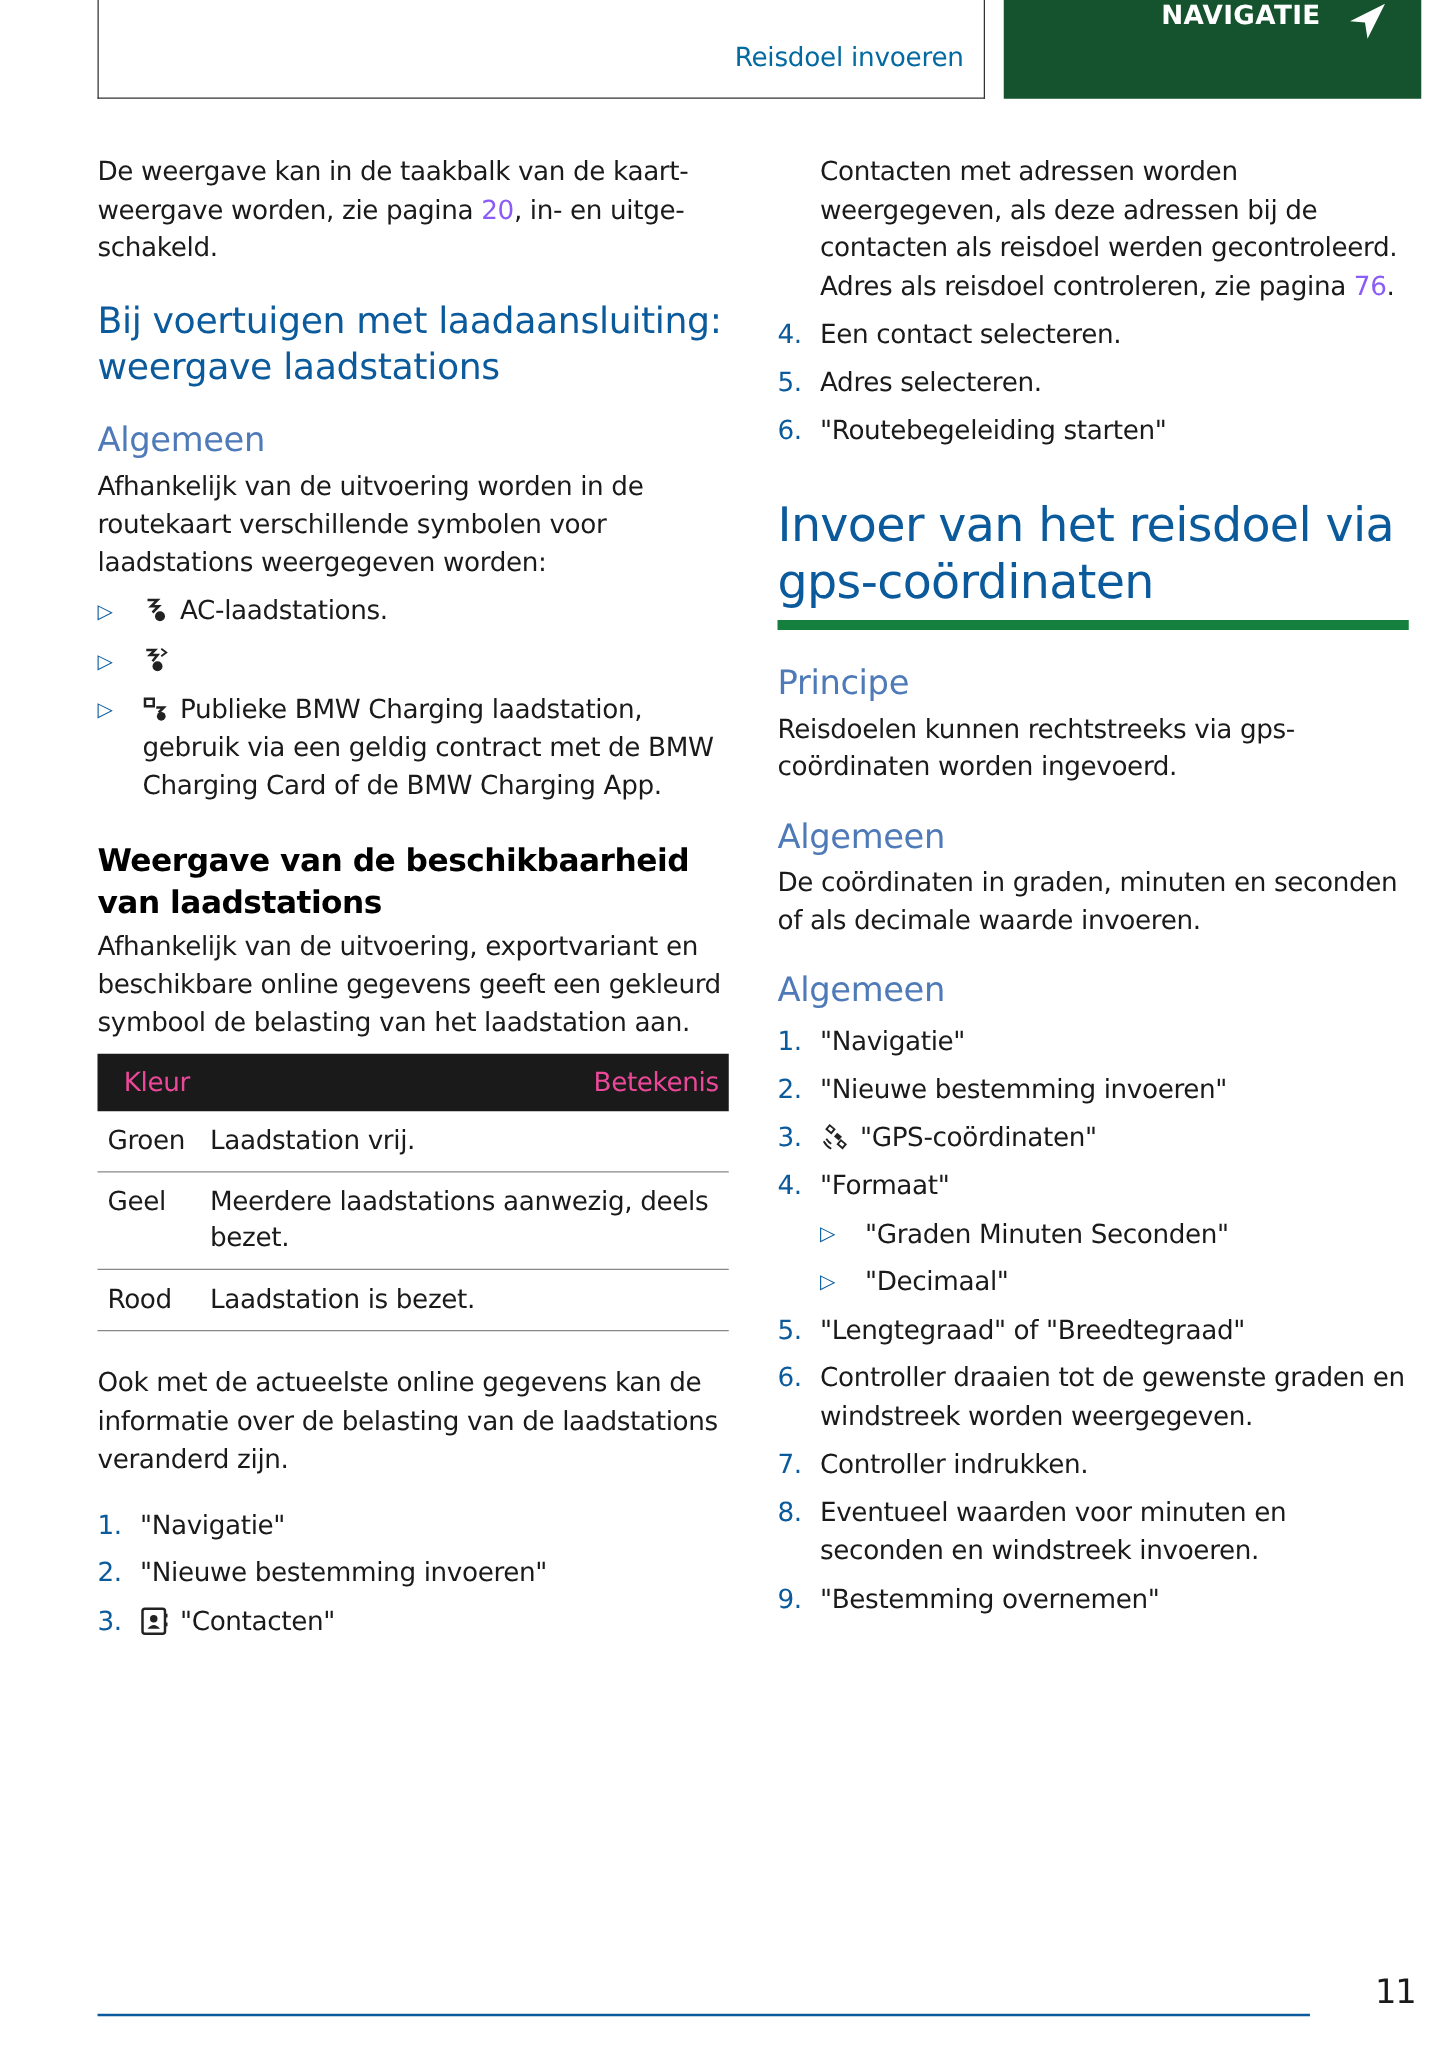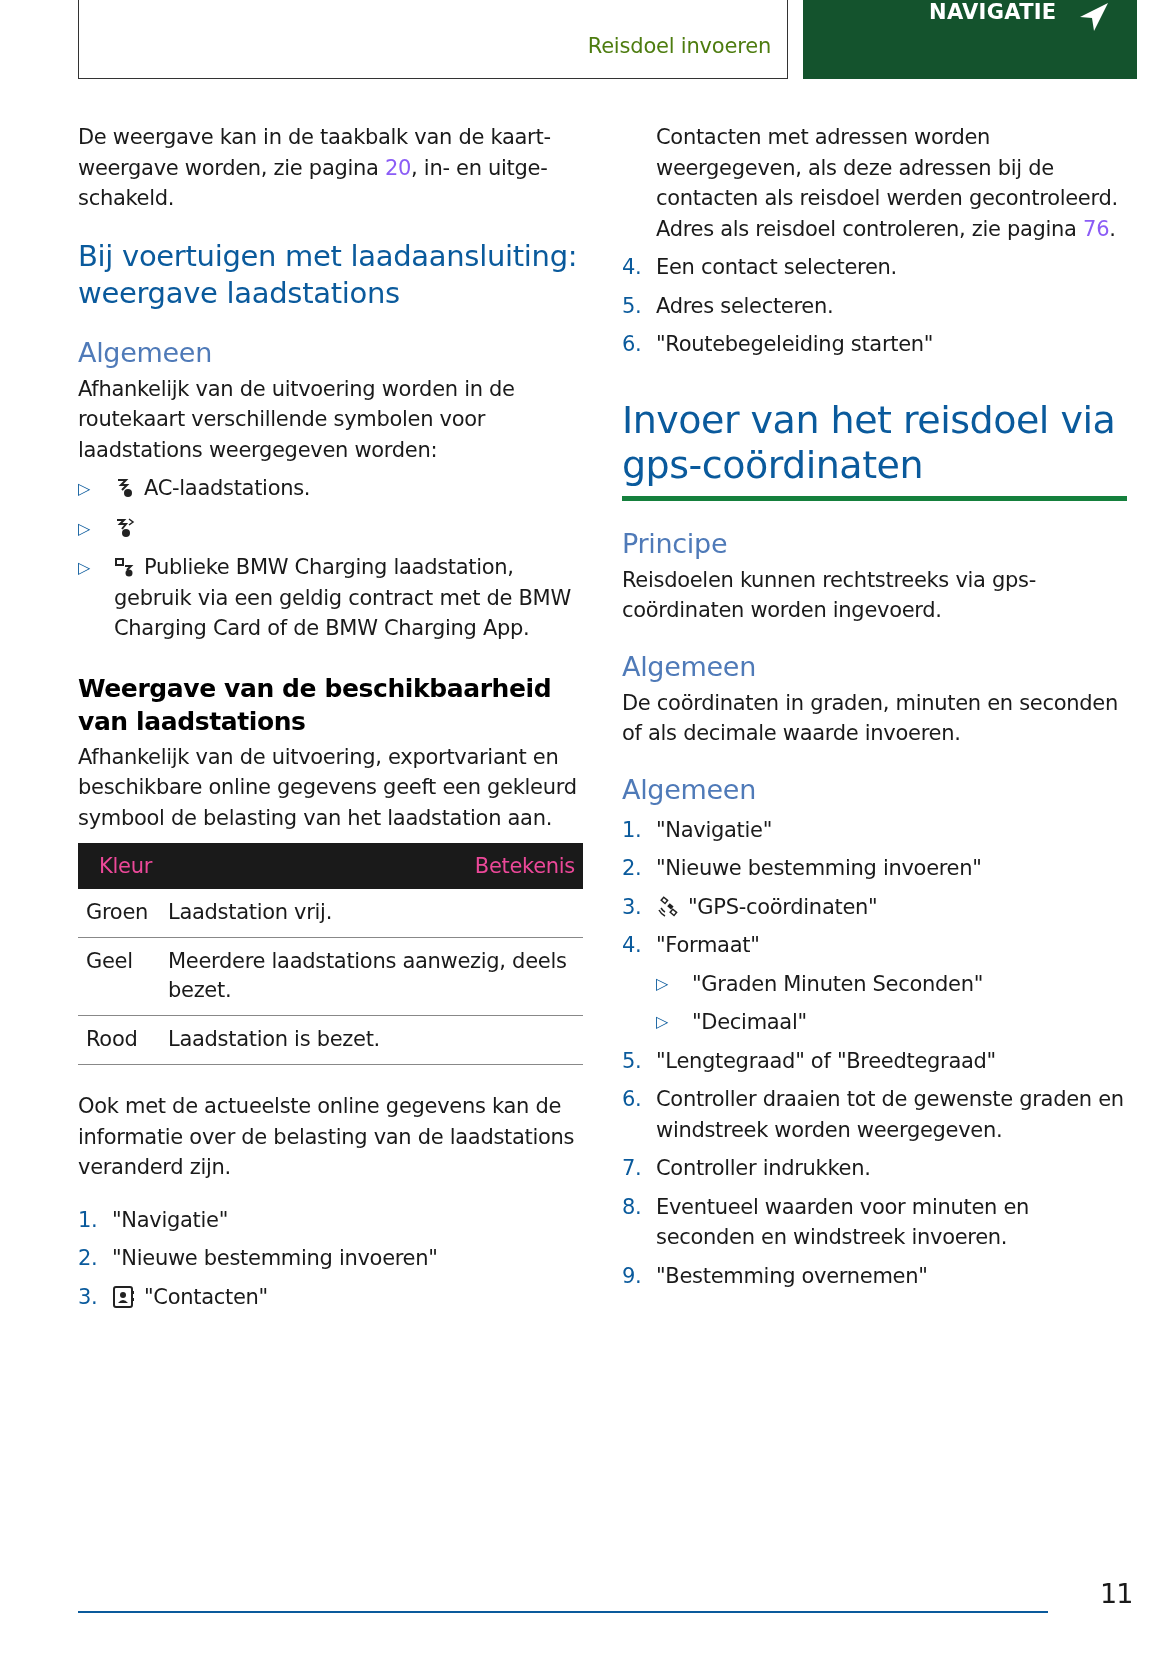--- a/index.html
+++ b/index.html
@@ -1,35 +1,35 @@
 <!DOCTYPE html>
 <html><head>
 <meta charset="utf-8">
 <style>
   * { box-sizing: border-box; margin: 0; padding: 0; }
   html, body { width: 1165px; height: 1653px; background: #ffffff; }
   body { position: relative; font-family: "DejaVu Sans", sans-serif; color: #1a1a1a; overflow: hidden; }
 
   .hdr-box { position: absolute; left: 78px; top: 0; width: 710px; height: 79px; border: 1.5px solid #333; border-top: none; }
-  .hdr-title { position: absolute; right: 16px; top: 34px; font-size: 21px; color: #4d7c0f; letter-spacing: -0.2px; }
+  .hdr-title { position: absolute; right: 16px; top: 34px; font-size: 21px; color: #0369a1; letter-spacing: -0.2px; }
   .hdr-nav { position: absolute; left: 803px; top: 0; width: 334px; height: 79px; background: #14532d; display: flex; align-items: flex-start; padding-left: 126px; }
   .hdr-nav-label { color: #fff; font-weight: bold; font-size: 21px; letter-spacing: 0.3px; }
   .hdr-nav-icon { margin-left: 20px; width: 34px; height: 34px; }
 
   .col { position: absolute; top: 122px; }
   .col-left { left: 78px; width: 505px; }
   .col-right { left: 622px; width: 505px; }
 
   p.body { font-size: 21px; line-height: 30.5px; color: #1a1a1a; letter-spacing: -0.3px; }
   .link { color: #8b5cf6; }
 
   h2.sec { color: #0a5a9c; font-weight: normal; font-size: 29px; line-height: 37px; letter-spacing: -0.3px; }
   h3.sub { color: #4f7ab8; font-weight: normal; font-size: 27px; line-height: 34px; letter-spacing: -0.3px; }
   h3.subb { color: #000000; font-weight: bold; font-size: 25px; line-height: 33px; letter-spacing: -0.4px; }
-  h1.big { color: #0a5a9c; font-weight: normal; font-size: 38px; line-height: 45px; letter-spacing: -0.5px; padding-bottom: 8px; border-bottom: 5px solid #15803d; }
+  h1.big { color: #0a5a9c; font-weight: normal; font-size: 38px; line-height: 45px; letter-spacing: -0.5px; padding-bottom: 8px; border-bottom: 8px solid #15803d; }
 
   .bul { display: flex; font-size: 21px; line-height: 30.5px; letter-spacing: -0.3px; margin-top: 8px; }
   .bul .tri { width: 36px; flex: none; color: #0a5a9c; font-size: 16px; padding-top: 1px; }
   .bul .icon { display: inline-block; width: 22px; height: 22px; vertical-align: -4px; margin-right: 8px; }
 
   .ol { display: flex; font-size: 21px; line-height: 30.5px; letter-spacing: -0.3px; margin-top: 8px; }
   .ol .num { width: 34px; flex: none; color: #0a5a9c; }
   .ol .icon { display: inline-block; width: 24px; height: 24px; vertical-align: -5px; margin-right: 8px; }
   .subbul { display: flex; font-size: 21px; line-height: 30.5px; letter-spacing: -0.3px; margin-top: 8px; padding-left: 34px; }
   .subbul .tri { width: 36px; flex: none; color: #0a5a9c; font-size: 16px; }

